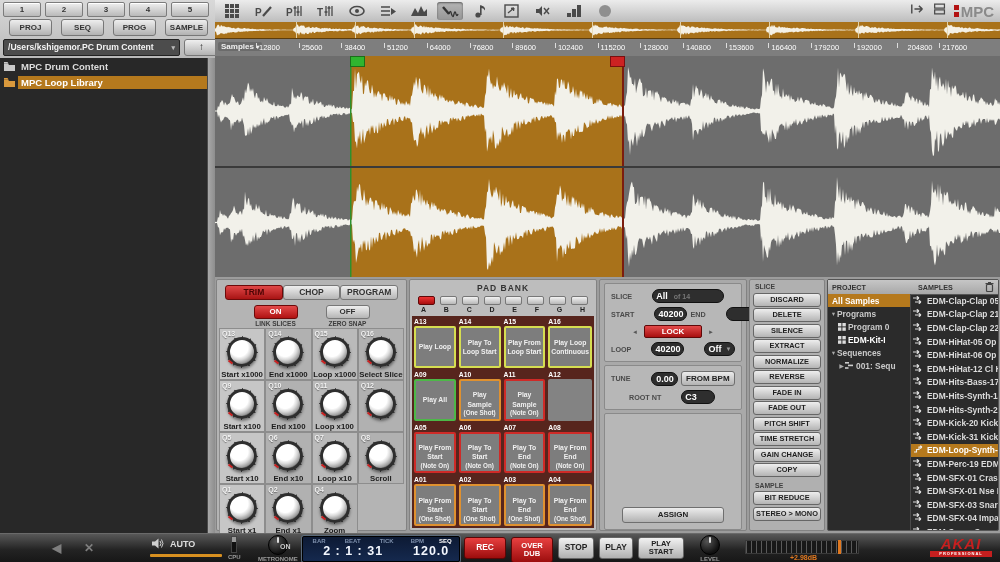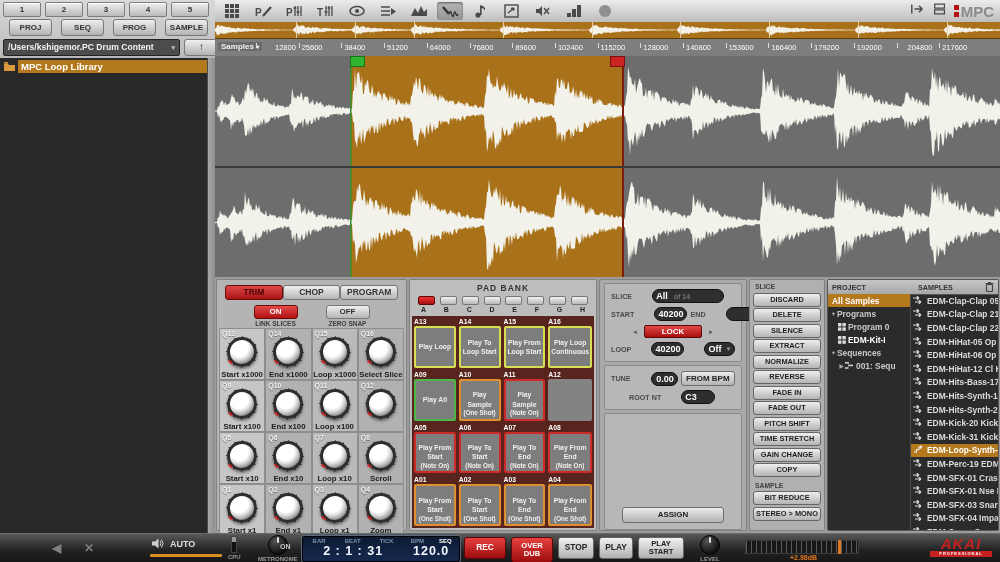--- a/index.html
+++ b/index.html
@@ -161,20 +161,27 @@
     <div class="pathrow">
       <div class="pathdrop">
         <span>/Users/kshigemor.PC Drum Content</span>
         <span class="dd">▾</span>
       </div>
       <div class="upbtn">↑</div>
     </div>
   </div>
 
   <div id="browser">
+      <div class="brow">
+        <svg width="11" height="9" viewBox="0 0 11 9">
+          <path d="M0 1.5 L4 1.5 L5 3 L11 3 L11 9 L0 9 Z" fill="#c9c9c9"></path>
+          <path d="M0 0 L3.5 0 L4.5 1.5 L0 1.5 Z" fill="#c9c9c9"></path>
+        </svg>
+        <span class="lbl">MPC Drum Content</span>
+      </div>
       <div class="brow sel">
         <svg width="11" height="9" viewBox="0 0 11 9">
           <path d="M0 1.5 L4 1.5 L5 3 L11 3 L11 9 L0 9 Z" fill="#d9993d"></path>
           <path d="M0 0 L3.5 0 L4.5 1.5 L0 1.5 Z" fill="#d9993d"></path>
         </svg>
         <span class="lbl">MPC Loop Library</span>
       </div>
     </div>
   <div id="splitter"></div>
 
@@ -300,21 +307,21 @@
         <rect x="377" width="1" height="16" fill="#e8d9b4" opacity="0.9"></rect>
         <rect x="465" width="1" height="16" fill="#e8d9b4" opacity="0.9"></rect>
         <rect x="554" width="1" height="16" fill="#e8d9b4" opacity="0.9"></rect>
         <rect x="643" width="1" height="16" fill="#e8d9b4" opacity="0.9"></rect>
         <rect x="732" width="1" height="16" fill="#e8d9b4" opacity="0.9"></rect>
       </svg></div>
 
   <div id="ruler">
     <div class="unit"><span>Samples</span> <span style="font-size:6px;">▾</span></div>
     <div id="ticks">
-        <span class="rtick" style="left: 44px; padding-left: 16px;">12800</span>
+        <span class="rtick" style="left: 44px;">12800</span>
         <span class="rtick" style="left: 86.7px;">25600</span>
         <span class="rtick" style="left: 129.4px;">38400</span>
         <span class="rtick" style="left: 172.1px;">51200</span>
         <span class="rtick" style="left: 214.8px;">64000</span>
         <span class="rtick" style="left: 257.5px;">76800</span>
         <span class="rtick" style="left: 300.2px;">89600</span>
         <span class="rtick" style="left: 342.9px;">102400</span>
         <span class="rtick" style="left: 385.6px;">115200</span>
         <span class="rtick" style="left: 428.3px;">128000</span>
         <span class="rtick" style="left: 471px;">140800</span>
@@ -460,27 +467,20 @@
               <div class="knob"></div>
             </div>
             <div class="klbl">Start x1</div>
           </div>
           <div class="kcell" style="background: rgb(177, 177, 177);">
             <span class="qid">Q2</span>
             <div class="knobwrap">
               <div class="knob"></div>
             </div>
             <div class="klbl">End x1</div>
-          </div>
-          <div class="kcell" style="background: rgb(186, 186, 186);">
-            <span class="qid">Q3</span>
-            <div class="knobwrap">
-              <div class="knob"></div>
-            </div>
-            <div class="klbl">Loop x1</div>
           </div>
           <div class="kcell" style="background: rgb(177, 177, 177);">
             <span class="qid">Q4</span>
             <div class="knobwrap">
               <div class="knob"></div>
             </div>
             <div class="klbl">Zoom</div>
           </div>
         </div>
     </div>

